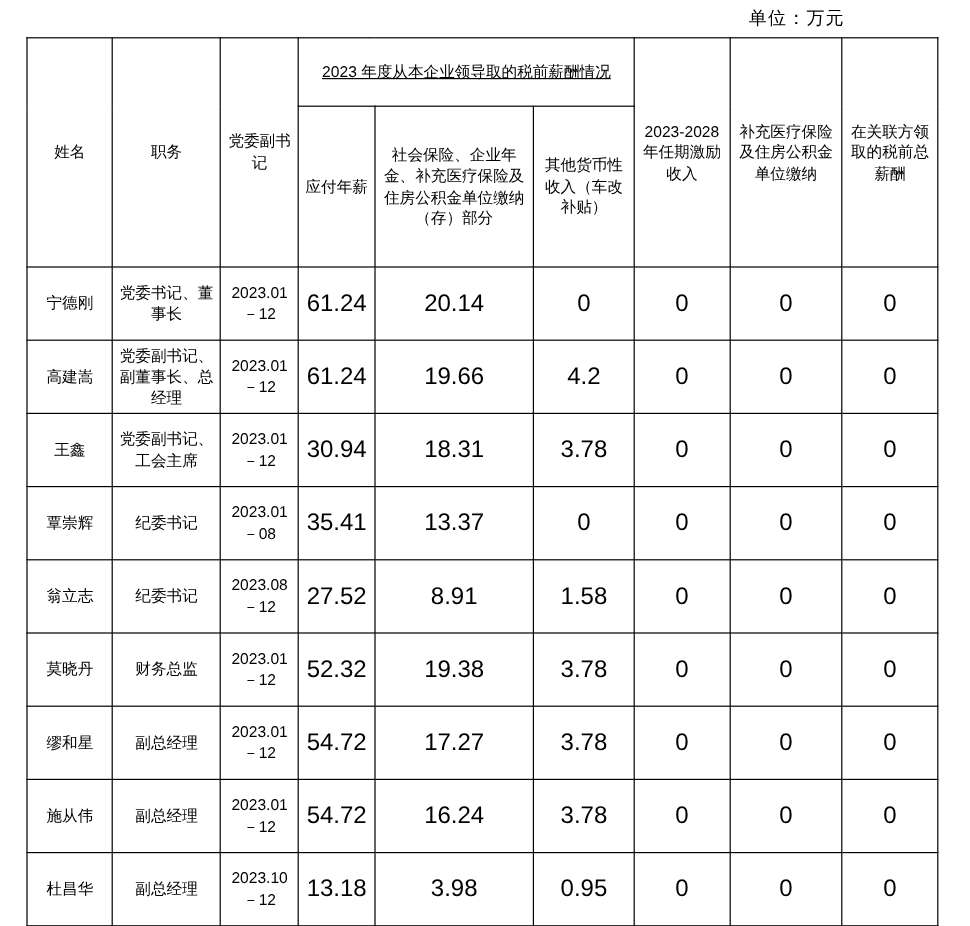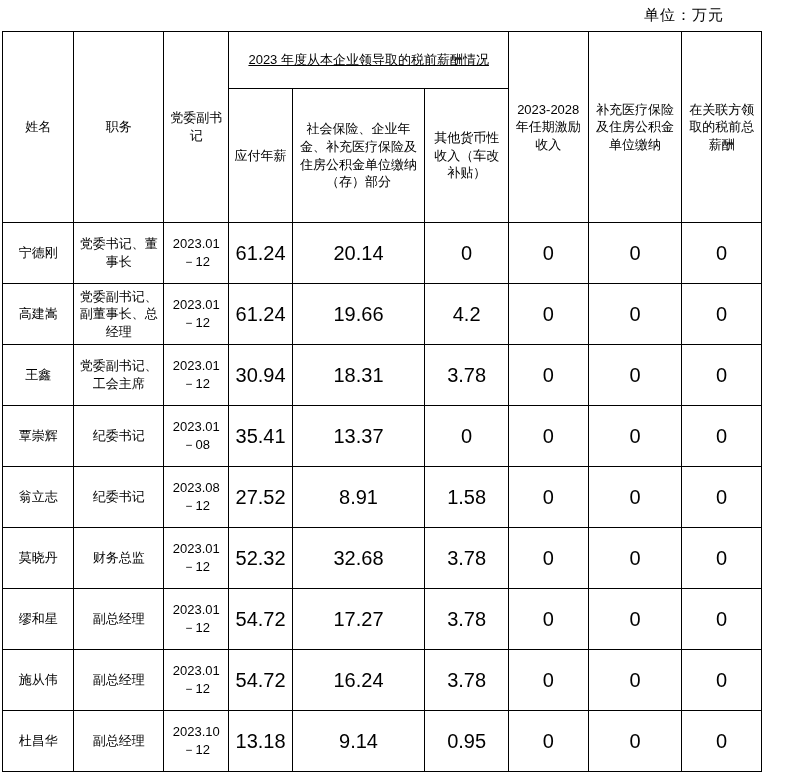--- a/index.html
+++ b/index.html
@@ -13,21 +13,21 @@
     font-family: "Liberation Sans", sans-serif;
     color: #000000;
     font-size: 13px;
     -webkit-font-smoothing: antialiased;
   }
   .page {
     position: relative;
     width: 748px;
     height: 772px;
     box-sizing: border-box;
-    padding: 0 2px;
+    padding: 0 22px;
   }
   .unit-line {
     text-align: right;
     font-size: 15px;
     padding: 6px 22px 6px 0;
     letter-spacing: 1px;
   }
   table.salary {
     border-collapse: collapse;
     table-layout: fixed;
@@ -163,21 +163,21 @@
         <td class="numeric">1.58</td>
         <td class="numeric">0</td>
         <td class="numeric">0</td>
         <td class="numeric">0</td>
       </tr>
       <tr>
         <td>莫晓丹</td>
         <td>财务总监</td>
         <td>2023.01－12</td>
         <td class="numeric">52.32</td>
-        <td class="numeric">32.68</td>
+        <td class="numeric">19.38</td>
         <td class="numeric">3.78</td>
         <td class="numeric">0</td>
         <td class="numeric">0</td>
         <td class="numeric">0</td>
       </tr>
       <tr>
         <td>缪和星</td>
         <td>副总经理</td>
         <td>2023.01－12</td>
         <td class="numeric">54.72</td>
@@ -196,21 +196,21 @@
         <td class="numeric">3.78</td>
         <td class="numeric">0</td>
         <td class="numeric">0</td>
         <td class="numeric">0</td>
       </tr>
       <tr>
         <td>杜昌华</td>
         <td>副总经理</td>
         <td>2023.10－12</td>
         <td class="numeric">13.18</td>
-        <td class="numeric">9.14</td>
+        <td class="numeric">3.98</td>
         <td class="numeric">0.95</td>
         <td class="numeric">0</td>
         <td class="numeric">0</td>
         <td class="numeric">0</td>
       </tr>
     </tbody>
   </table>
 
 </div>
 

